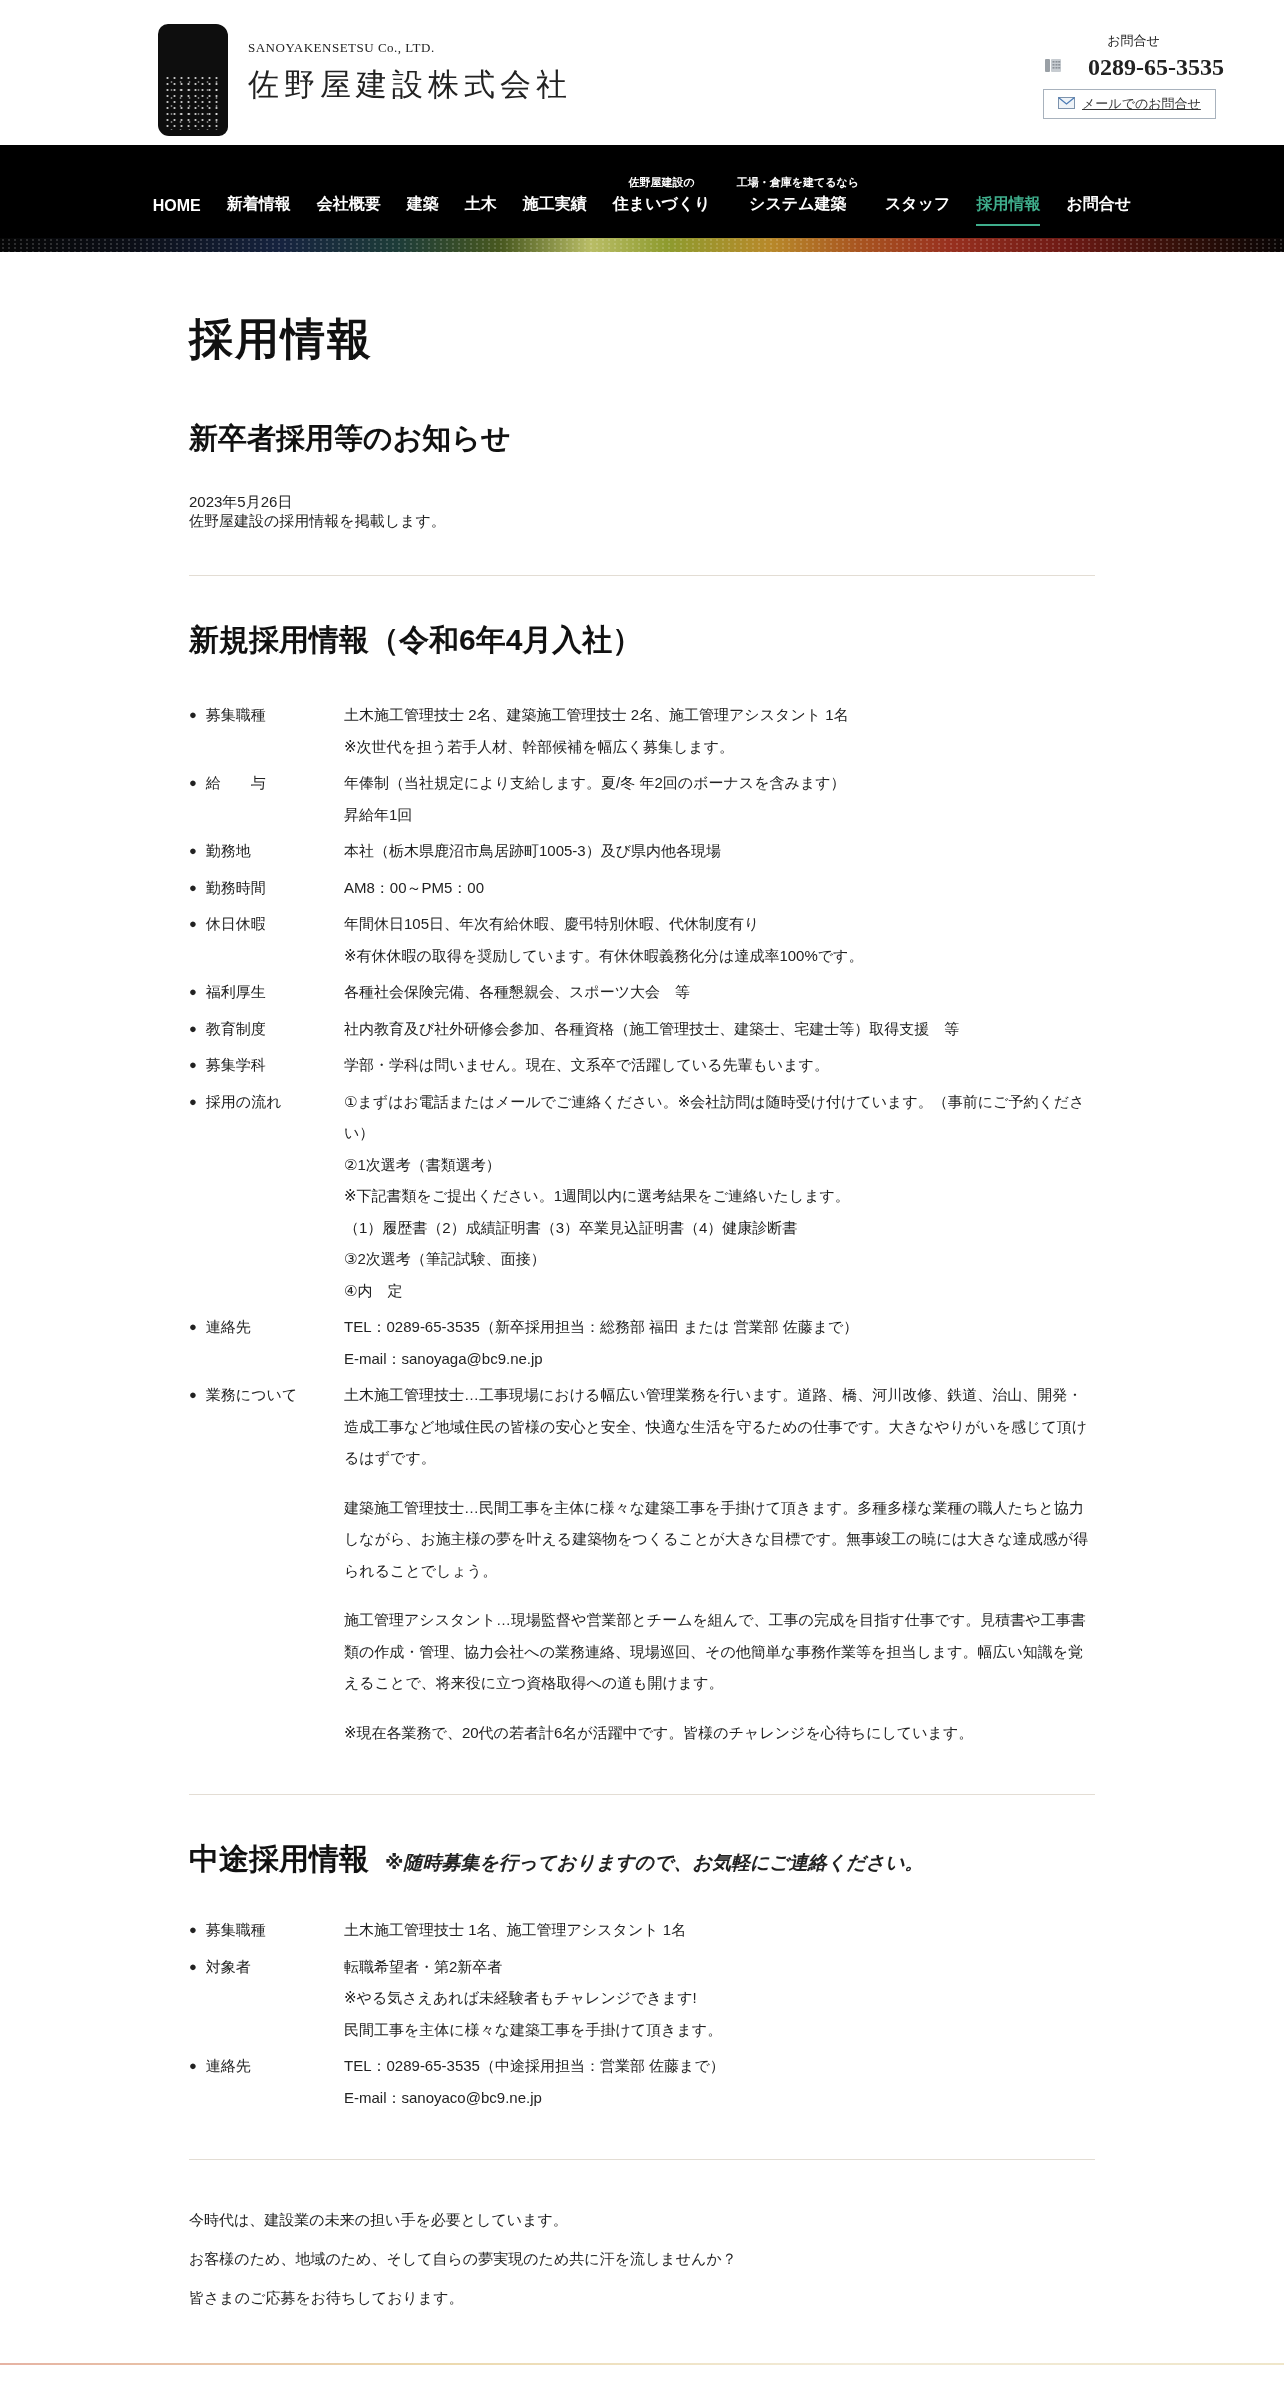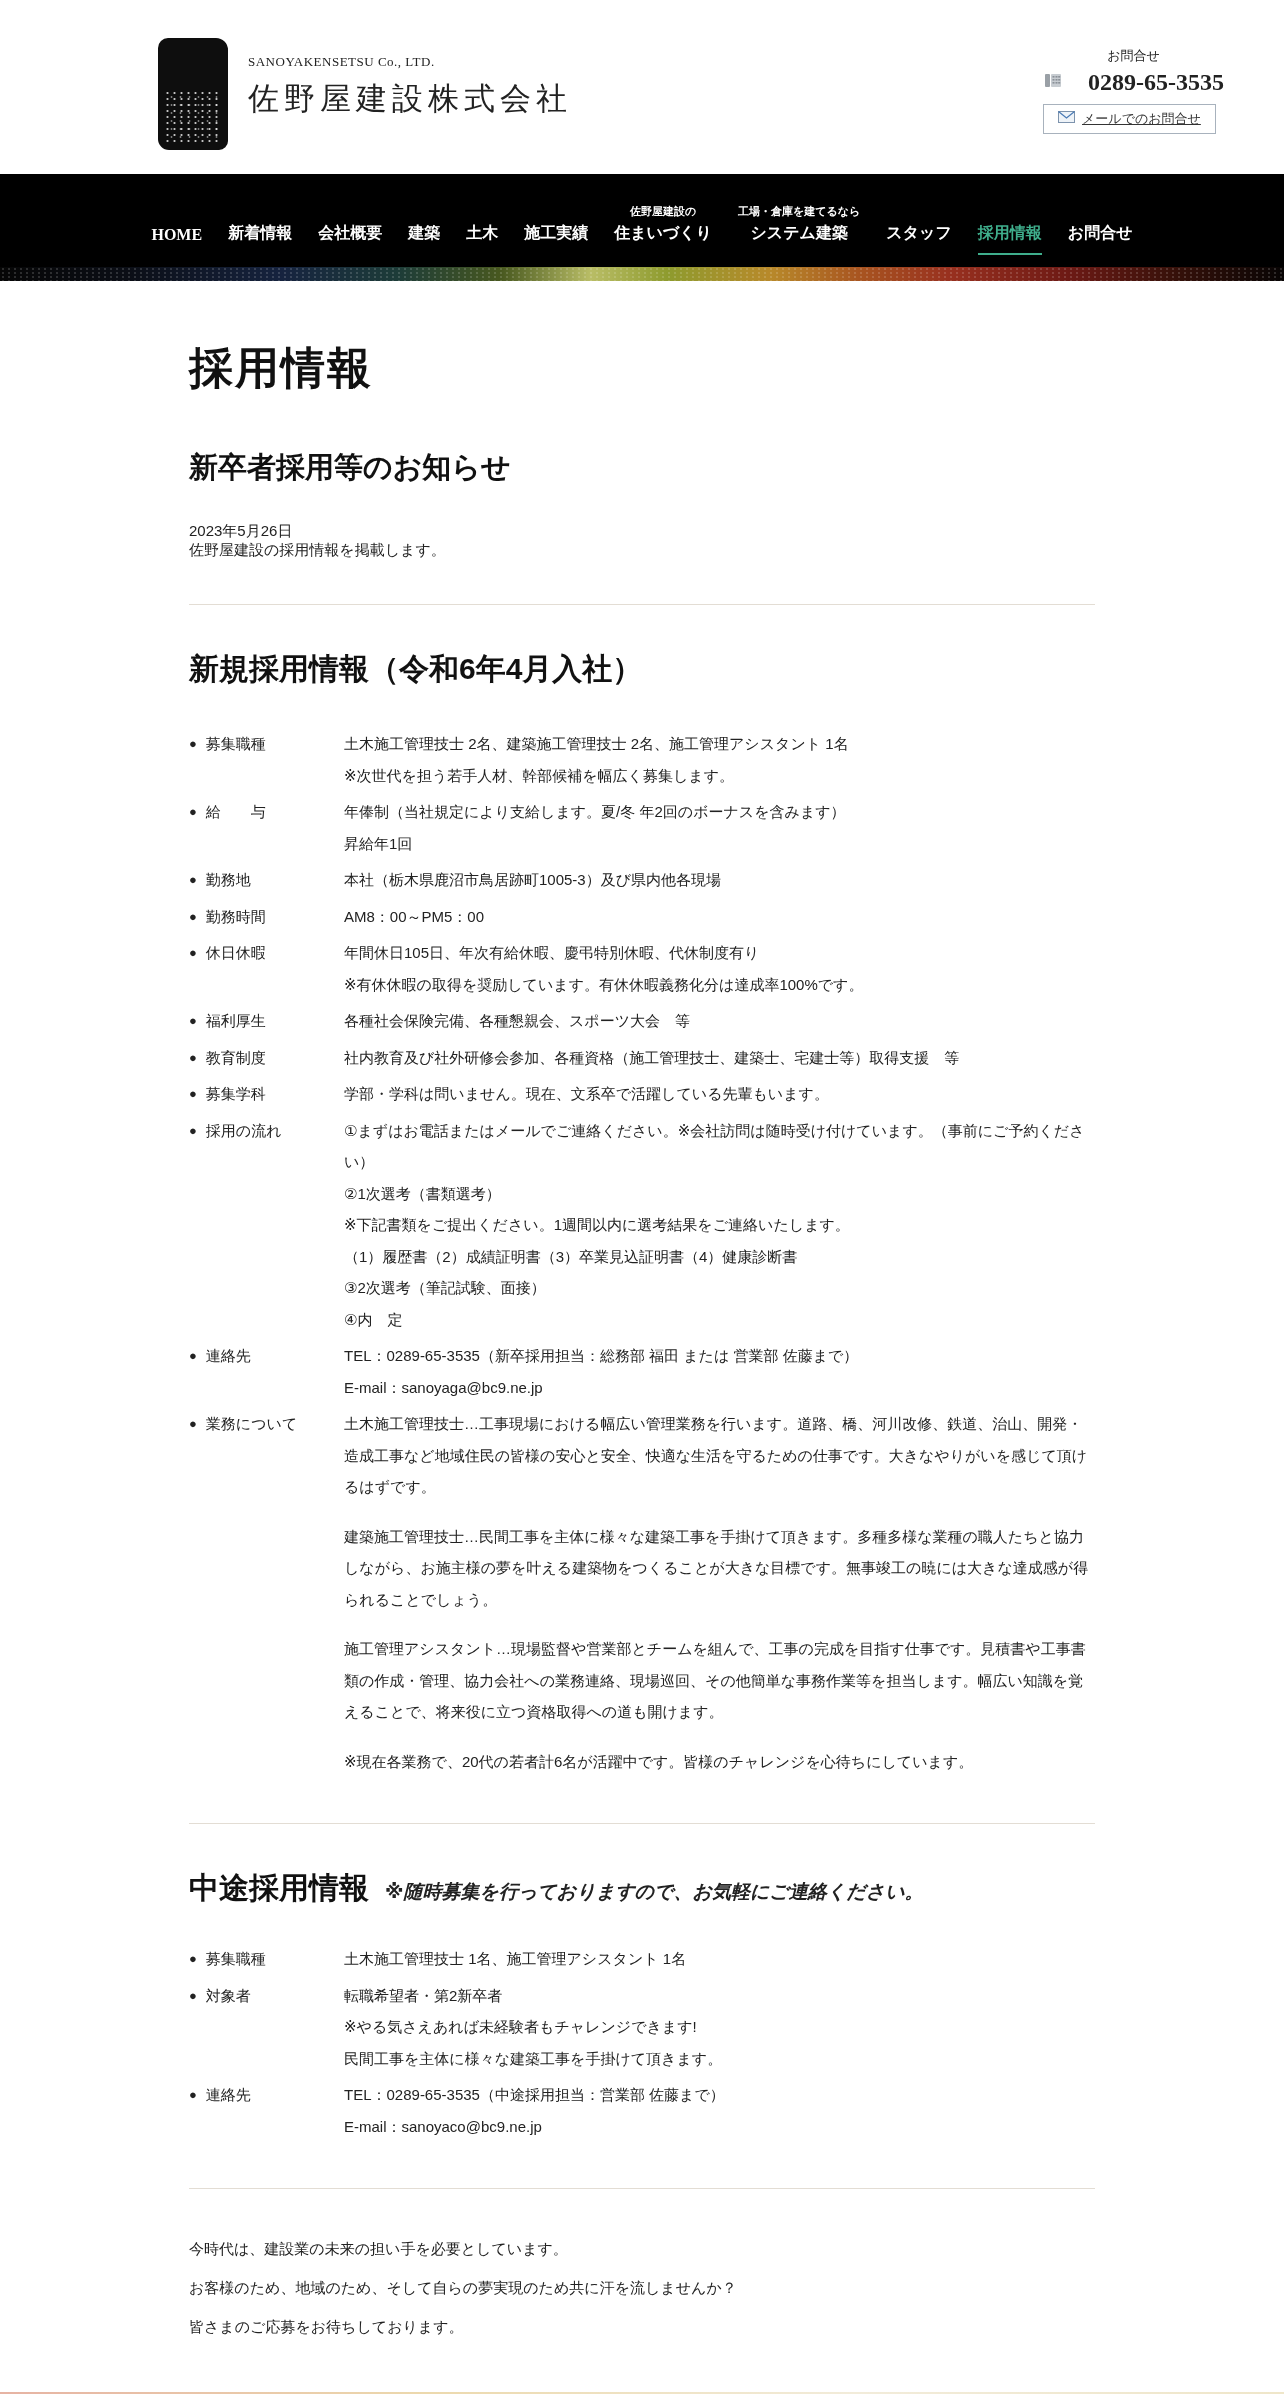--- a/index.html
+++ b/index.html
@@ -3,42 +3,42 @@
 <meta charset="utf-8">
 <style>
   :root{ --accent:#3fae8c; --navbg:#000; }
   *{ box-sizing:border-box; }
   html,body{ margin:0; padding:0; }
   body{
     width:1284px; background:#fff; color:#222;
     font-family:"Liberation Sans","DejaVu Sans",sans-serif;
   }
   
-  .header{ height:174px; display:flex; align-items:center; justify-content:space-between;
+  .header{ height:145px; display:flex; align-items:center; justify-content:space-between;
            padding:0 60px 0 158px; }
   .brand{ display:flex; align-items:center; gap:20px; cursor:pointer; }
   .logo{ width:70px; height:112px; background:#0e0e0e; border-radius:10px 12px 9px 11px;
          position:relative; margin-top:14px; flex:0 0 auto; }
   .logo::after{ content:""; position:absolute; left:6px; right:6px; top:46%; bottom:6px;
          background-image:radial-gradient(rgba(255,255,255,.75) .8px, transparent 1.4px),
                           radial-gradient(rgba(255,255,255,.45) .7px, transparent 1.3px);
          background-size:7px 6px, 9px 8px; background-position:0 0, 3px 3px; border-radius:6px; }
   .brand-en{ font-family:"Liberation Serif","DejaVu Serif",serif; font-size:13px; letter-spacing:.5px; margin-bottom:8px; }
   .brand-jp{ font-family:"Liberation Serif","DejaVu Serif",serif; font-size:31px; letter-spacing:5px; }
   .head-contact{ text-align:center; margin-top:6px; }
   .head-contact-label{ font-size:13px; margin-bottom:4px; }
   .head-phone{ display:flex; align-items:center; justify-content:center; gap:25px;
                font-family:"Liberation Serif","DejaVu Serif",serif; font-size:24px; font-weight:bold; }
   .mail-btn{ margin-top:8px; display:flex; align-items:center; justify-content:center; gap:7px;
              border:1px solid #a8b2bd; background:#fff; padding:5px 14px; font-size:13px; color:#333; cursor:pointer;text-decoration:underline; }
   
   .navbar{ background:var(--navbg); height:93px; display:flex; align-items:flex-end;
            justify-content:center; padding-bottom:12px; }
   .nav-item{ display:flex; flex-direction:column; align-items:center; justify-content:flex-end;
-             padding:0 13px; color:#fff; text-decoration:none; cursor:pointer;font-family:Liberation Serif, serif; }
+             padding:0 13px; color:#fff; text-decoration:none; cursor:pointer; }
   .nav-sub{ font-size:11px; font-weight:bold; margin-bottom:4px; white-space:nowrap; }
   .nav-sub:empty{ display:none; }
   .nav-label{ font-size:16px; font-weight:bold; white-space:nowrap; padding-bottom:9px;
               border-bottom:2px solid transparent; }
   .nav-item.active .nav-label{ color:var(--accent); border-bottom-color:var(--accent); }
   
   .strip{ height:14px;
     background-image:
       radial-gradient(rgba(255,255,255,.38) .6px, transparent 1.1px),
       linear-gradient(90deg,#060606 0%,#0b0e16 10%,#16233f 22%,#1d3c38 31%,

